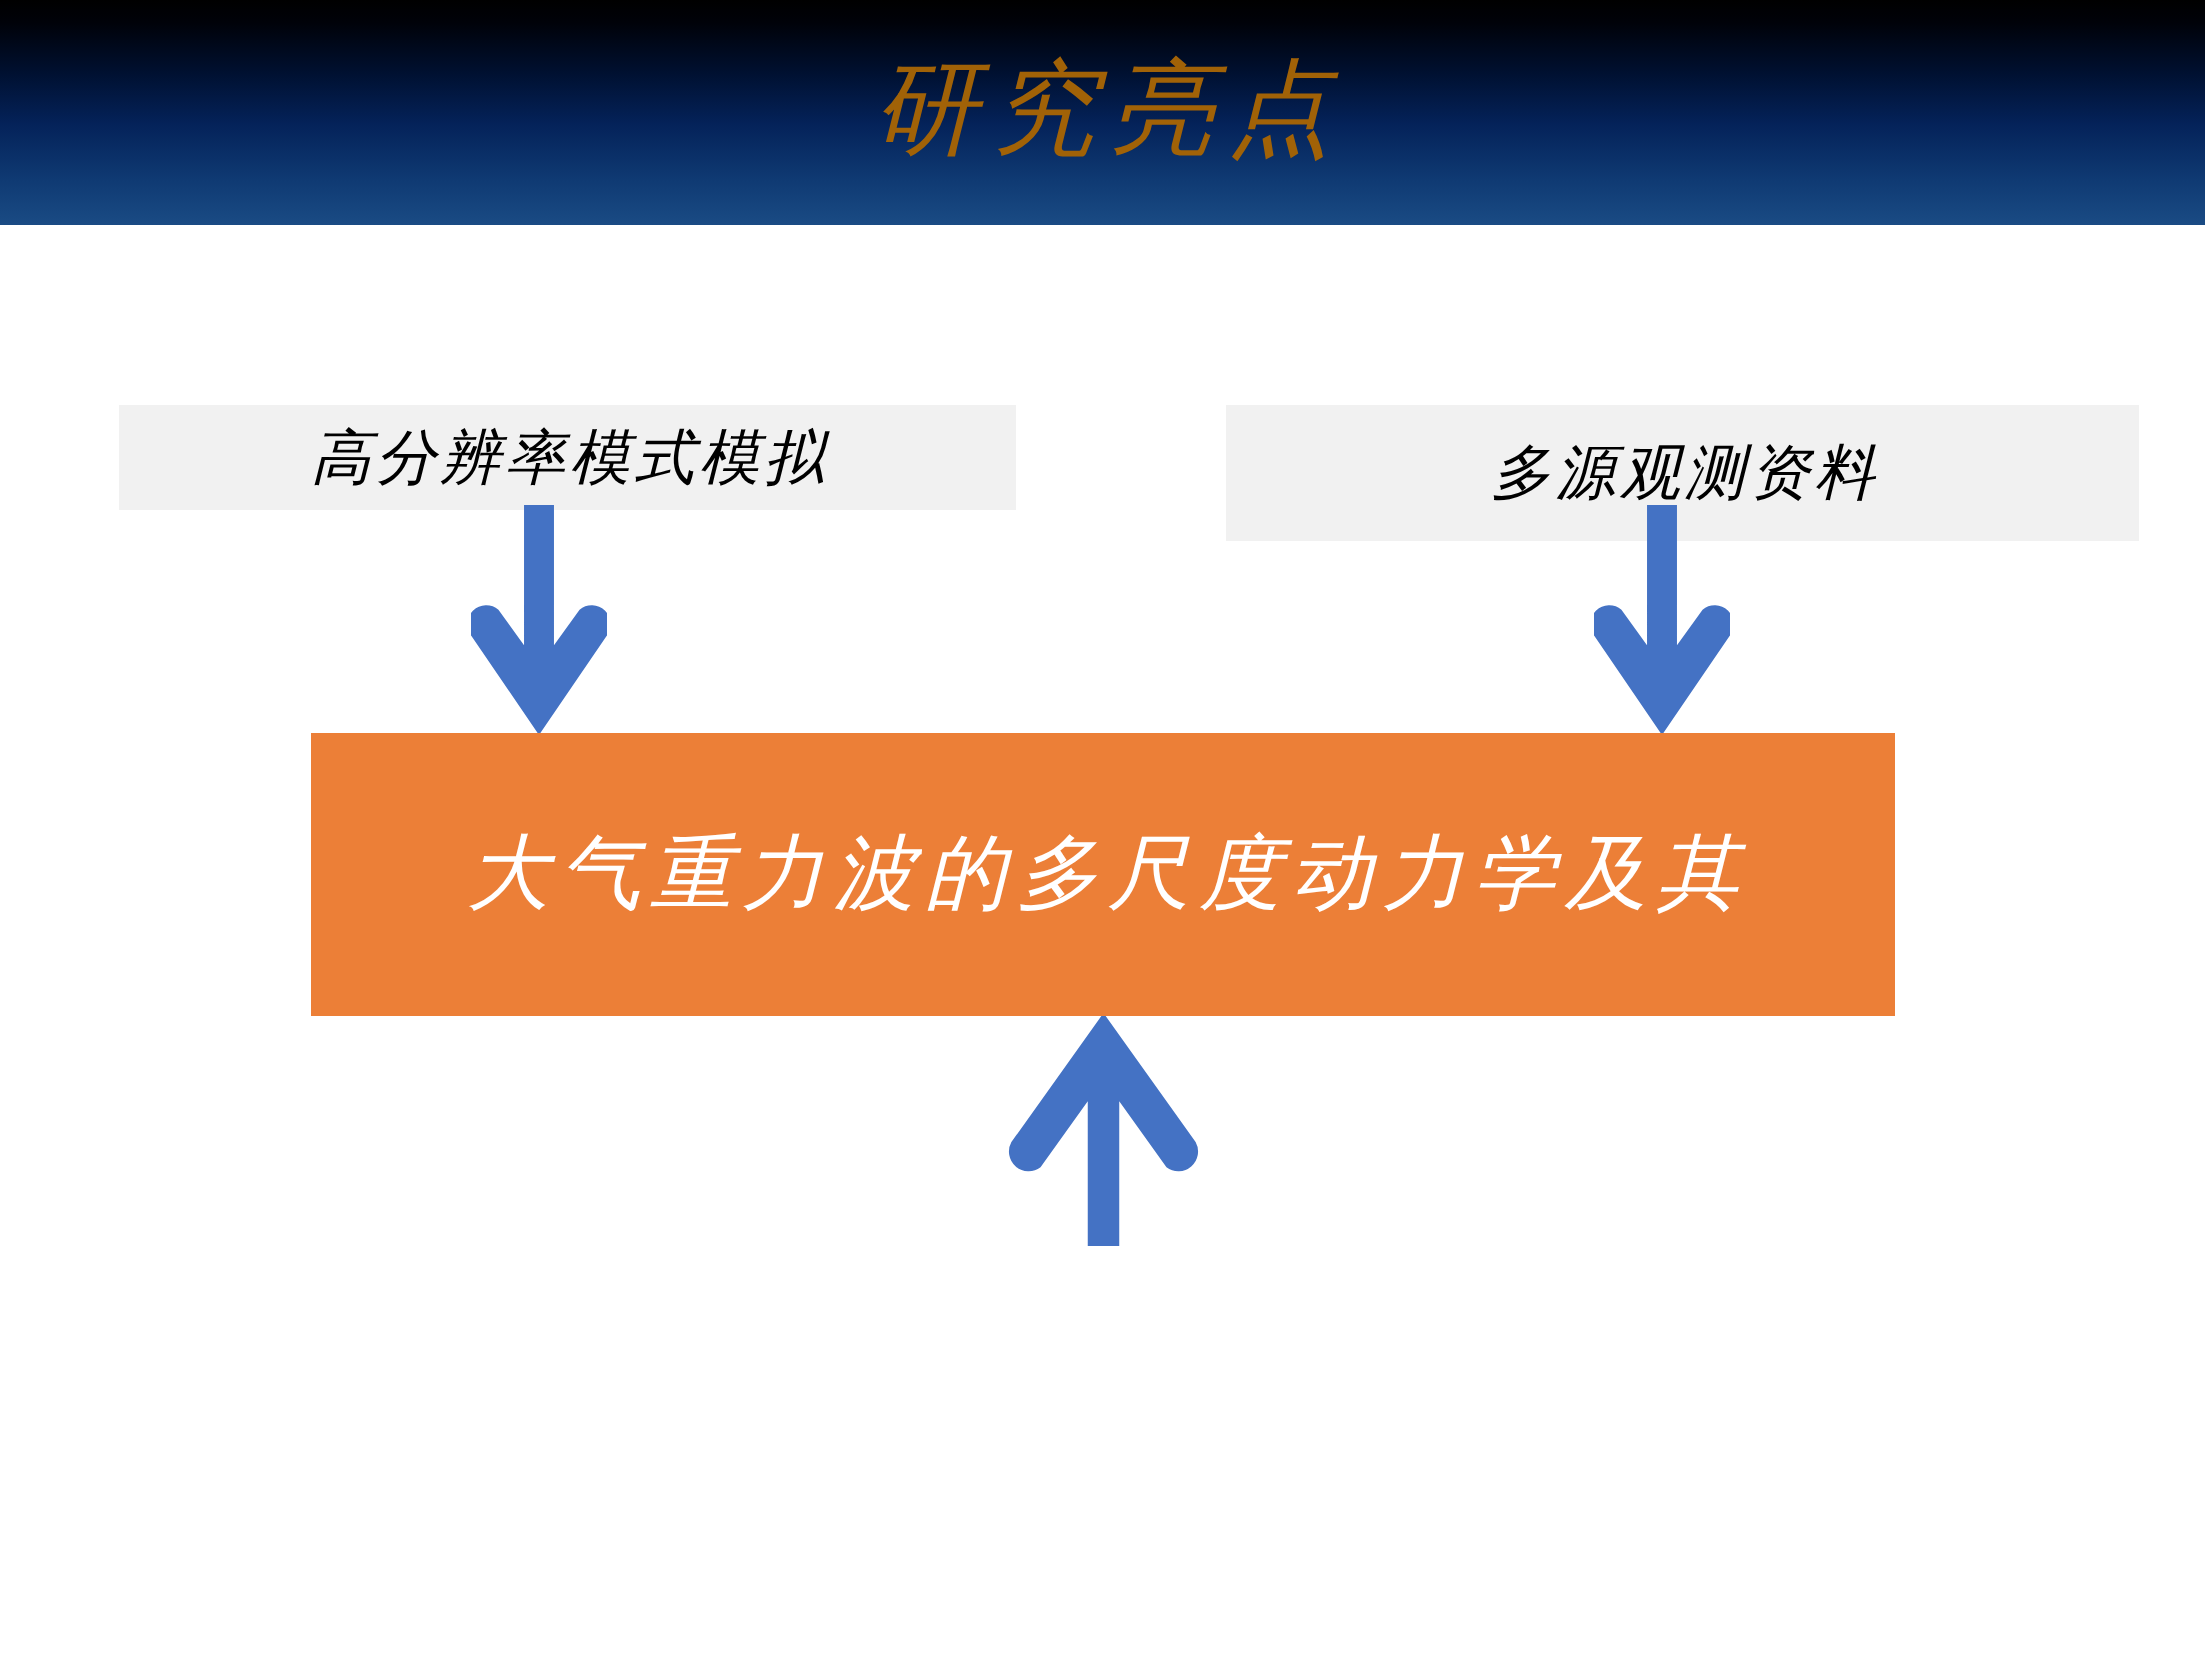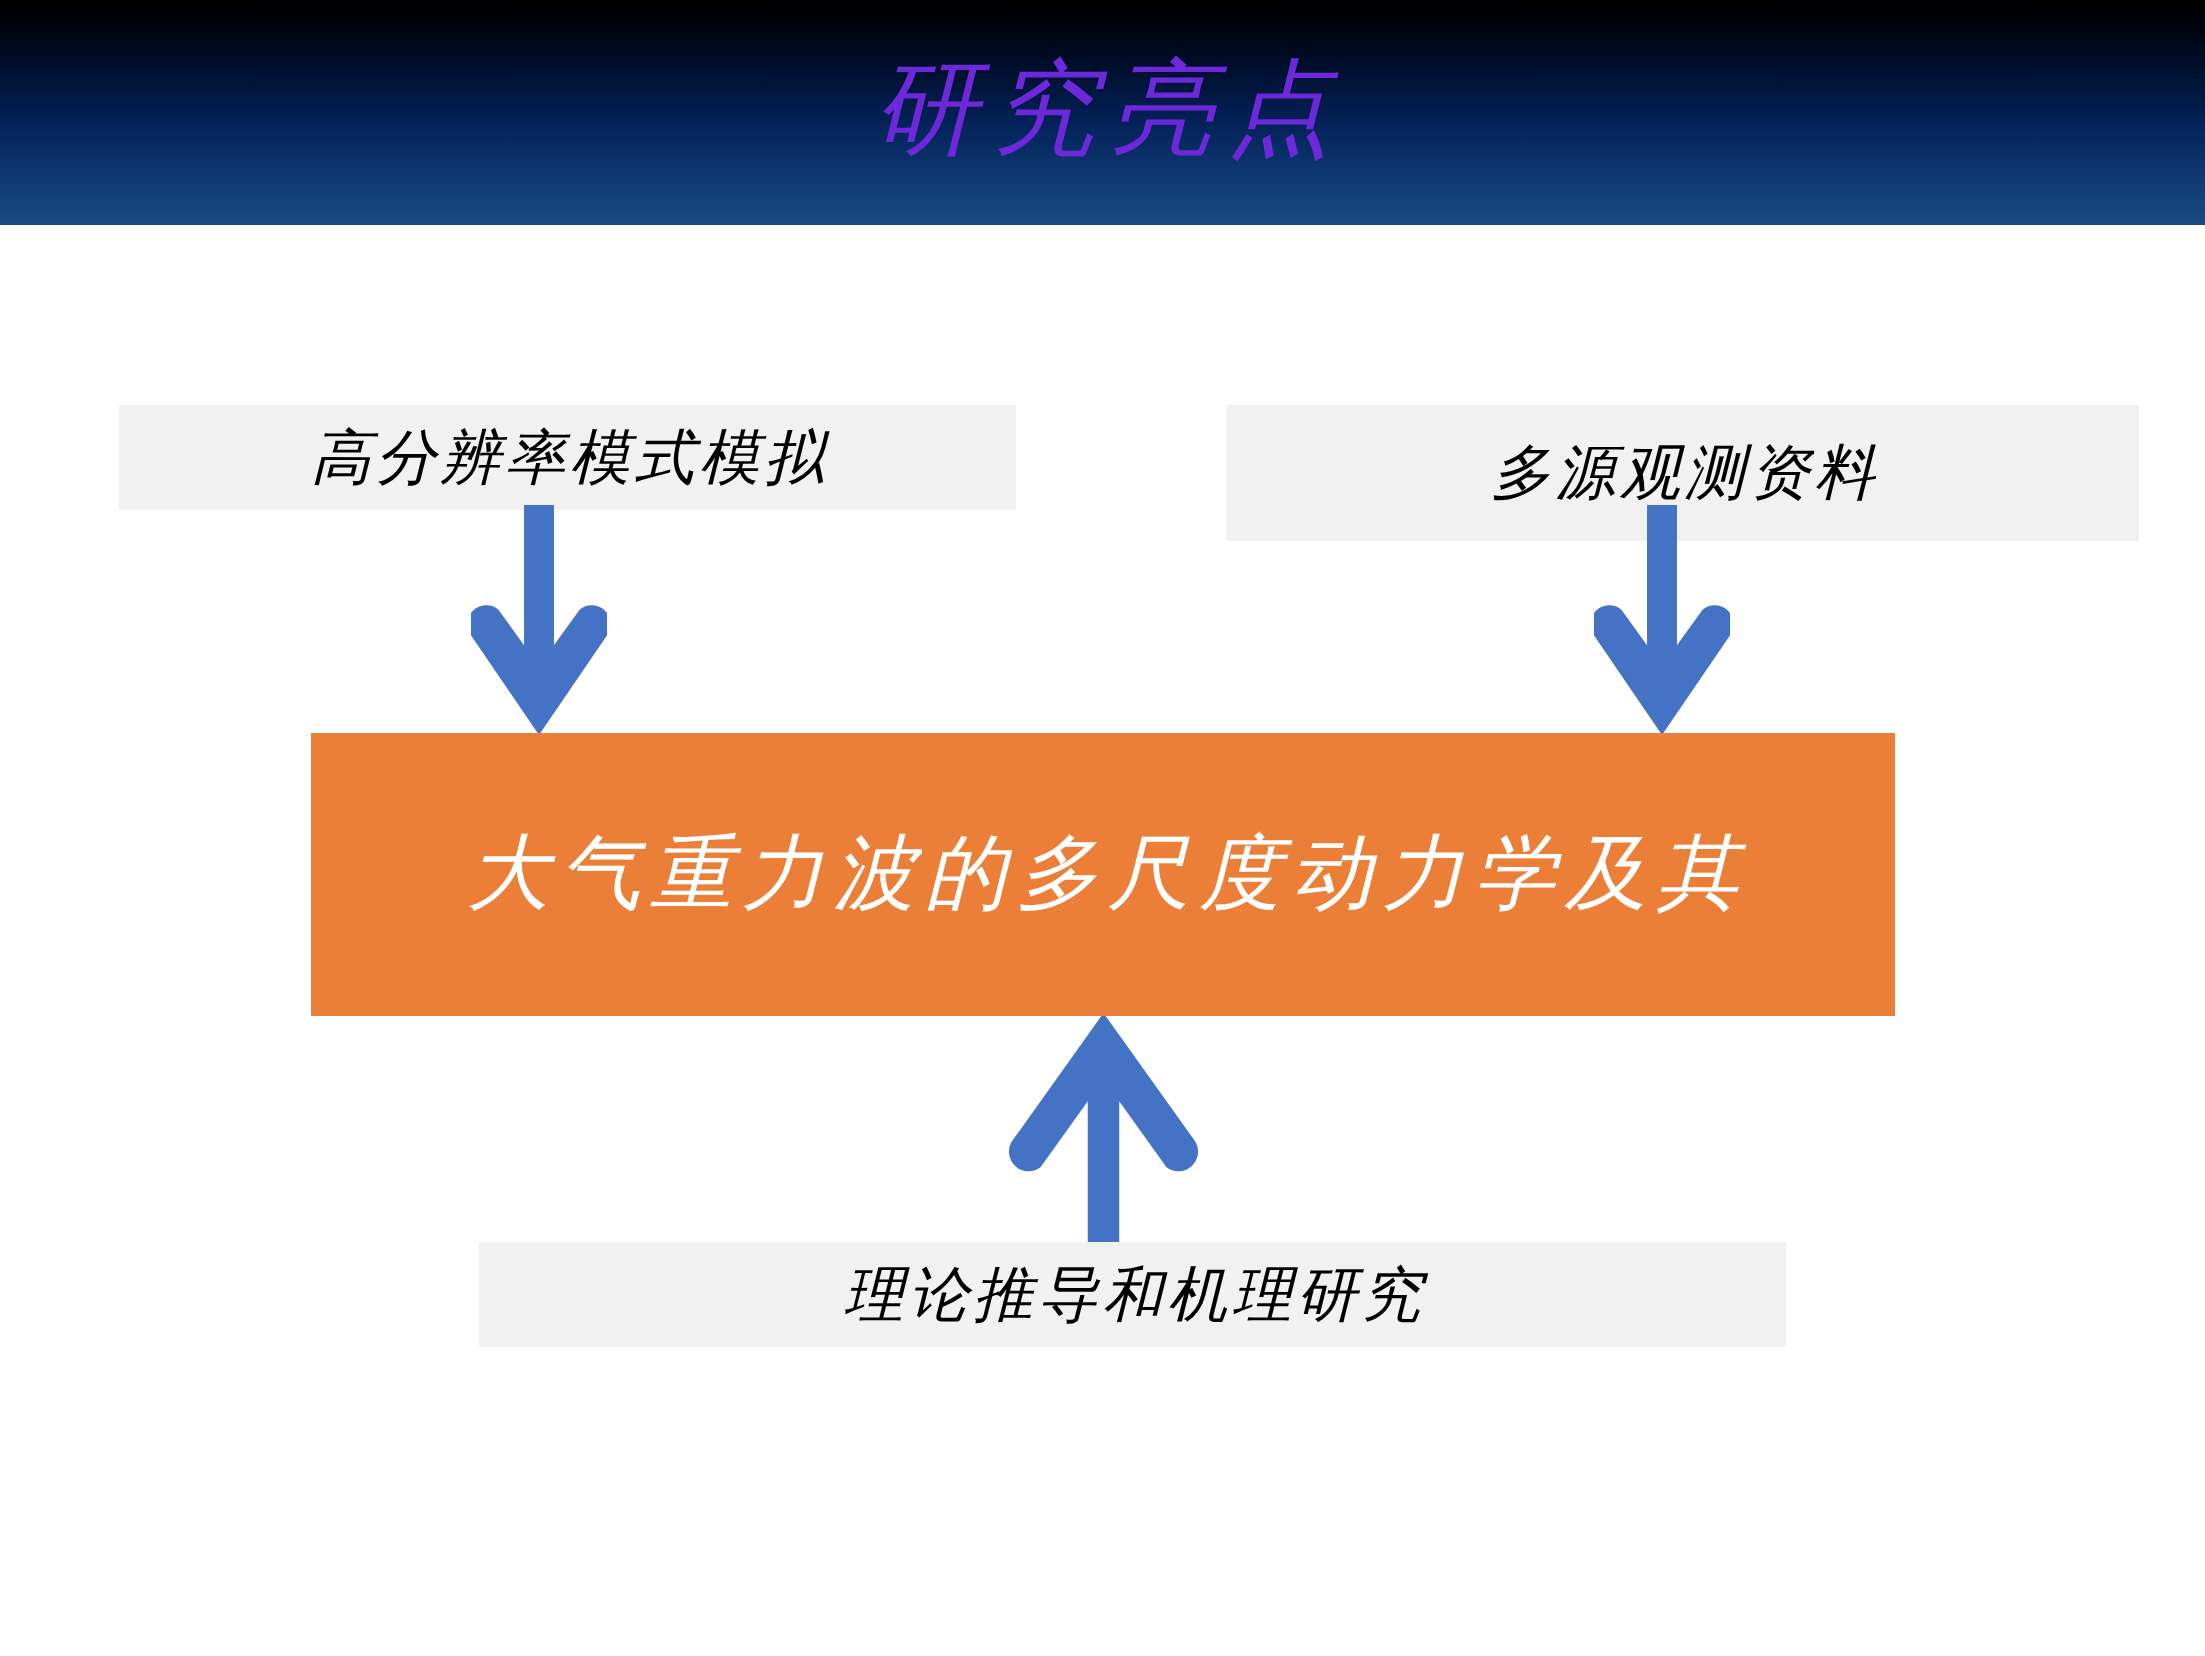--- a/index.html
+++ b/index.html
@@ -39,21 +39,21 @@
   }
   #title-text {
     position: absolute;
     left: 0;
     top: 0;
     width: 2205px;
     height: 225px;
     display: flex;
     align-items: center;
     justify-content: center;
-    color: #6d28d9;
+    color: #a16207;
     font-family: "Liberation Serif", "DejaVu Serif", serif;
     font-size: 104px;
     font-style: italic;
     font-weight: 400;
     letter-spacing: 14px;
     text-indent: 14px;
     line-height: 1;
     white-space: nowrap;
     padding-bottom: 8px;
     box-sizing: border-box;
@@ -205,16 +205,15 @@
         A 25 25 0 0 0 51 196
         L 111 112
         Z"></path>
     </svg>
   </div>
 
   <div id="box-central">
     <span class="line">大气重力波的多尺度动力学及其</span>
   </div>
 
-  <div class="gray-box" id="box-theory">理论推导和机理研究</div>
 
 </div>
 
 
 </body></html>

